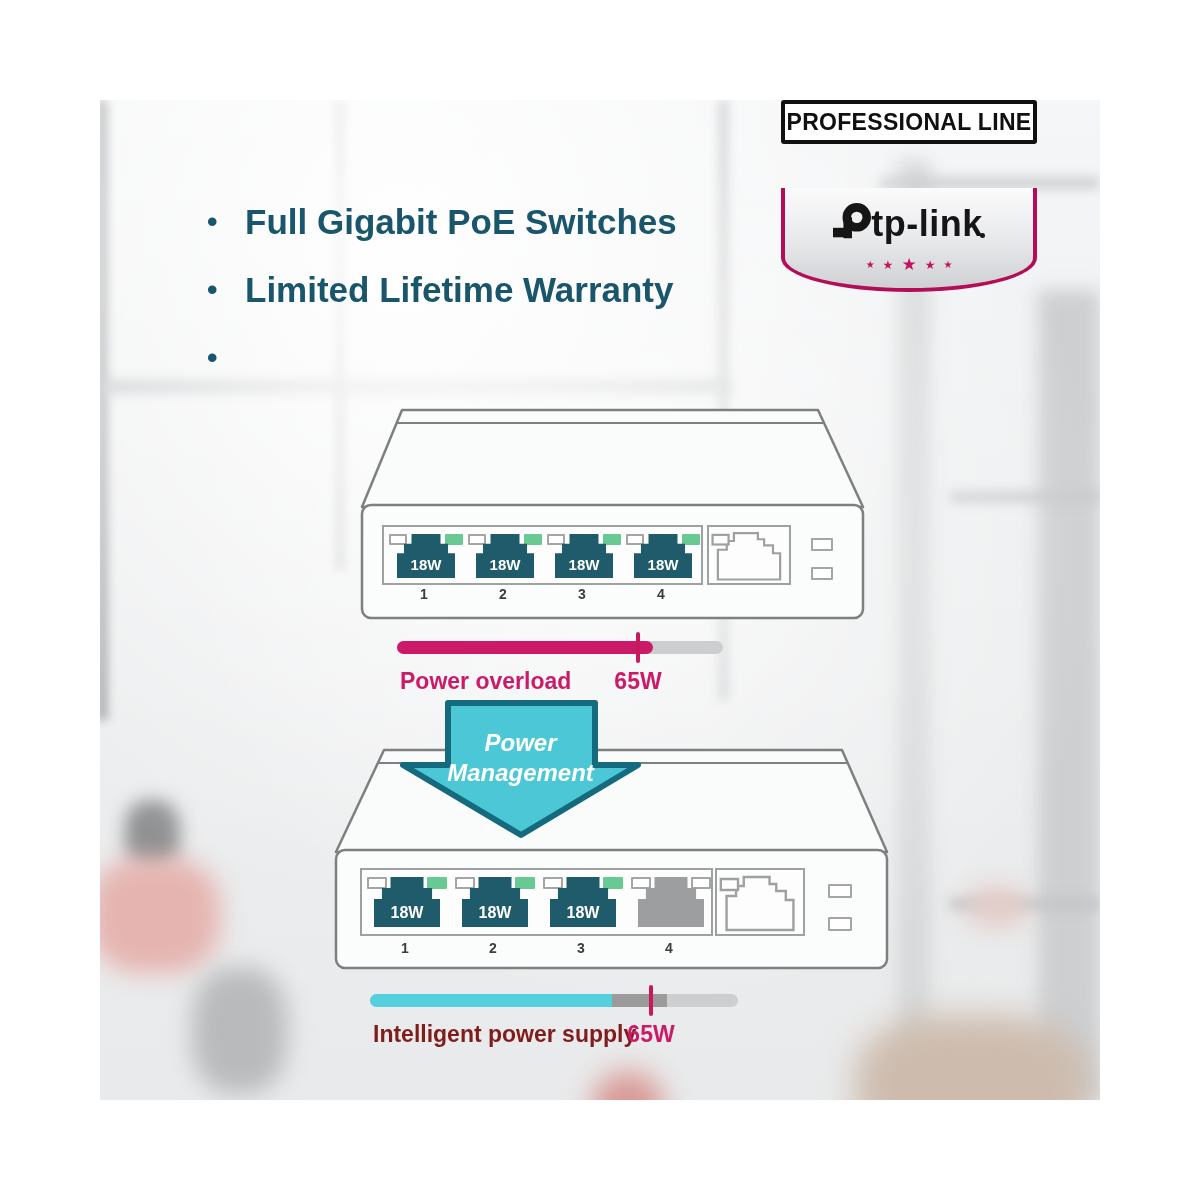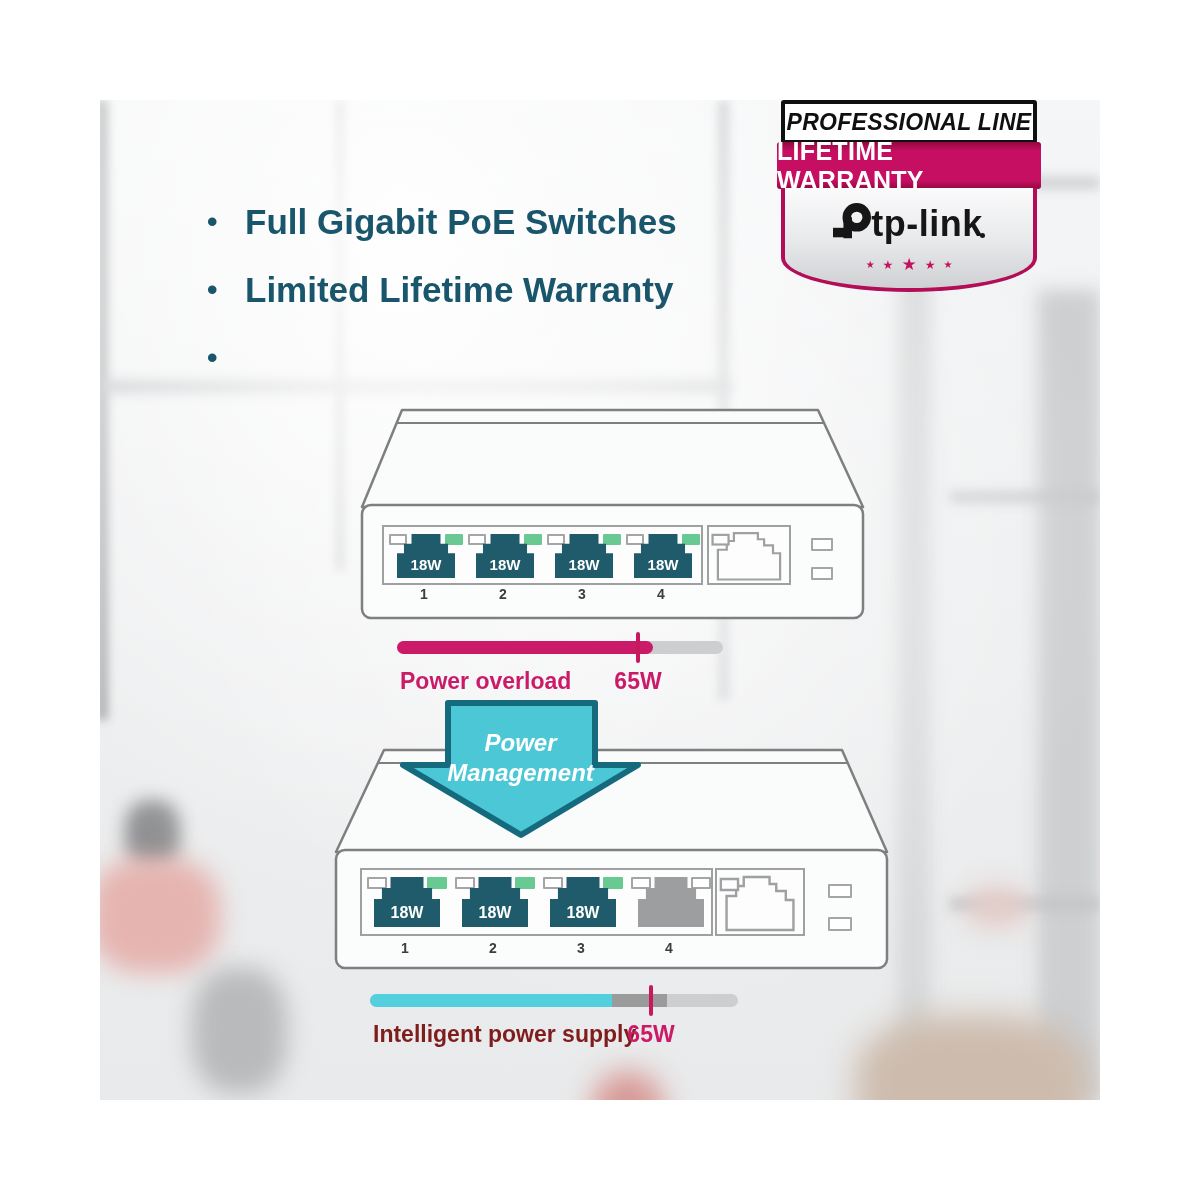--- a/index.html
+++ b/index.html
@@ -11,21 +11,21 @@
   .blur{position:absolute;filter:blur(9px);border-radius:40%;}
   .vline{position:absolute;filter:blur(5px);}
   .hline{position:absolute;filter:blur(6px);}
   #photo .wash{position:absolute;inset:0;background:radial-gradient(ellipse at 30% 15%, rgba(255,255,255,.95) 0%, rgba(255,255,255,0) 55%),
     radial-gradient(ellipse at 55% 45%, rgba(255,255,255,.6) 0%, rgba(255,255,255,0) 60%);}
   
   #badge{position:absolute;left:777px;top:100px;width:264px;height:192px;}
   #badge .top{position:absolute;left:4px;top:0;width:256px;height:44px;background:#ffffff;
     border:4px solid #101010;border-radius:3px;box-sizing:border-box;
     display:flex;align-items:center;justify-content:center;
-    font-size:23px;font-weight:bold;color:#101010;letter-spacing:.3px;font-style:italic;}
+    font-size:23px;font-weight:bold;color:#101010;letter-spacing:.3px;}
   #badge .banner{position:absolute;left:0;top:42px;width:264px;height:47px;
     background:linear-gradient(180deg,#93083f 0%,#c60f62 20%,#c60f62 82%,#93083f 100%);
     border-radius:3px;display:flex;align-items:center;justify-content:center;
     font-size:25px;font-weight:bold;color:#ffffff;letter-spacing:.3px;}
   #badge .shield{position:absolute;left:4px;top:88px;width:256px;height:104px;box-sizing:border-box;
     background:linear-gradient(180deg,#fbfbfc 0%,#e7e8ea 55%,#cfd0d3 100%);
     border:4px solid #b20d56;border-top:none;
     border-radius:0 0 50% 50% / 0 0 34px 34px;}
   .logorow{position:absolute;left:0;top:14px;width:100%;display:flex;align-items:center;justify-content:center;}
   .brandtext{font-size:36px;font-weight:bold;color:#161616;letter-spacing:.5px;}
@@ -86,21 +86,20 @@
   <div class="blur" style="left:-10px;top:758px;width:130px;height:115px;background:#e5b4b0;filter:blur(12px);"></div>
   <div class="blur" style="left:92px;top:868px;width:95px;height:125px;background:#b9babc;filter:blur(12px);"></div>
   <div class="blur" style="left:492px;top:972px;width:72px;height:95px;background:#d79a96;filter:blur(14px);"></div>
   <div class="blur" style="left:755px;top:915px;width:235px;height:145px;background:#cdbcae;filter:blur(16px);"></div>
   <div class="blur" style="left:866px;top:786px;width:62px;height:42px;background:#e3cdc9;filter:blur(12px);"></div>
   <div class="wash"></div>
 </div>
 
 <div id="badge">
   <div class="top">PROFESSIONAL LINE</div>
-  <div class="banner">LIFETIME WARRANTY</div>
   <div class="shield">
     <div class="logorow">
       <svg width="38" height="44" viewBox="0 0 40 46">
         <circle cx="25" cy="16" r="10.5" fill="none" stroke="#161616" stroke-width="9"></circle>
         <rect x="11" y="16" width="9" height="22" fill="#161616"></rect>
         <rect x="0" y="27" width="13" height="10" fill="#161616"></rect>
       </svg>
       <span class="brandtext">tp-link</span>
       <span class="regdot"></span>
     </div>

